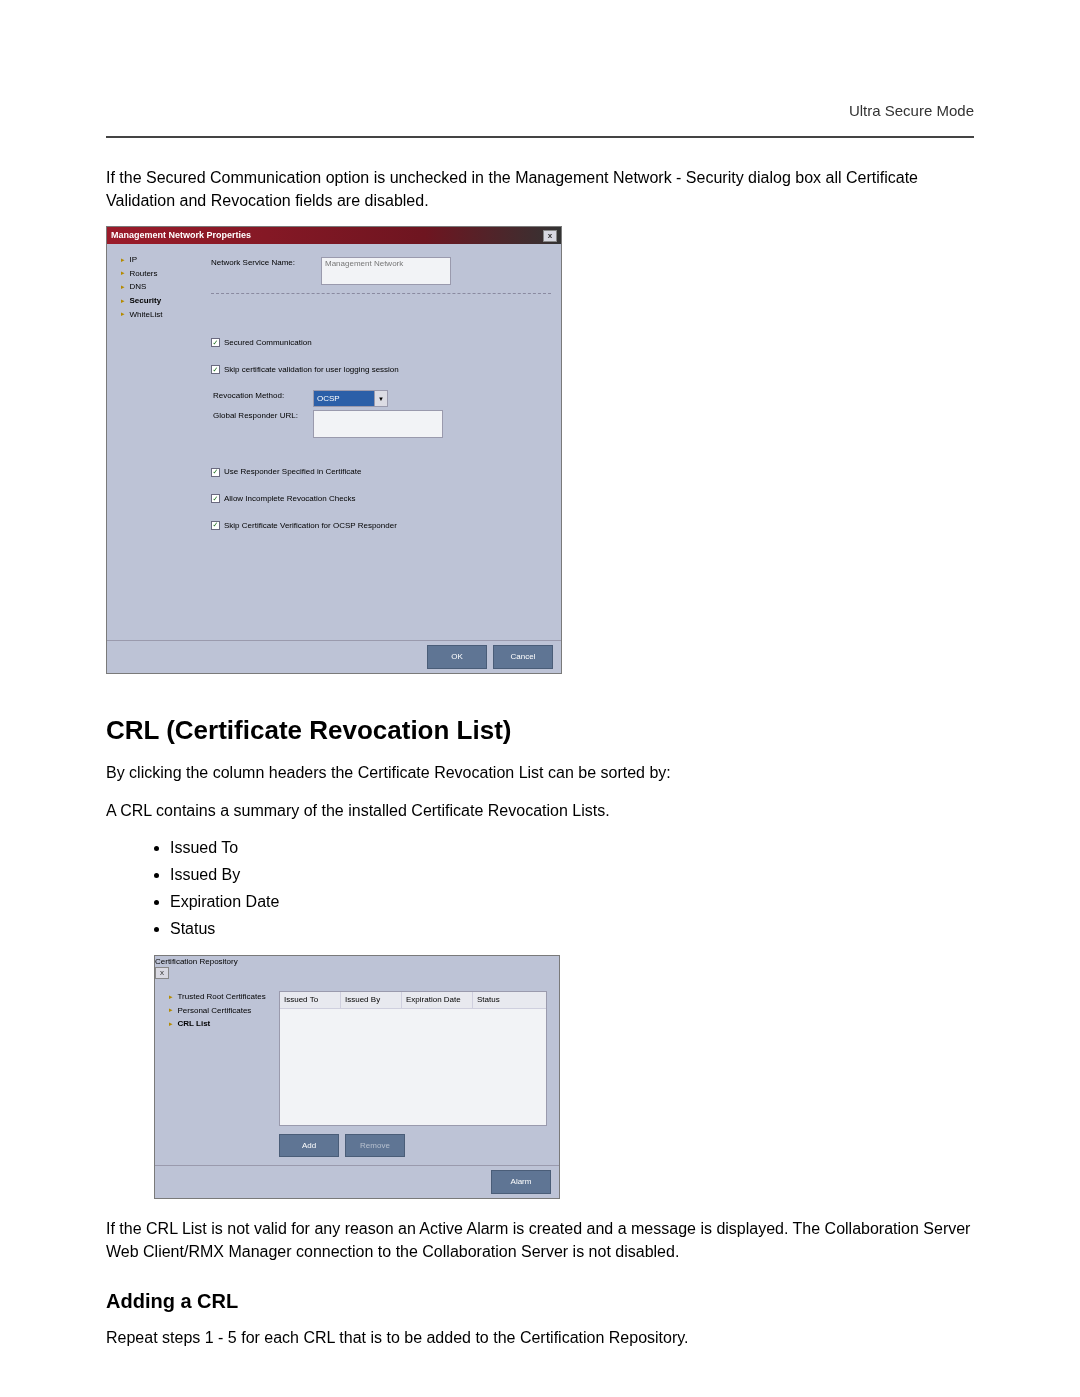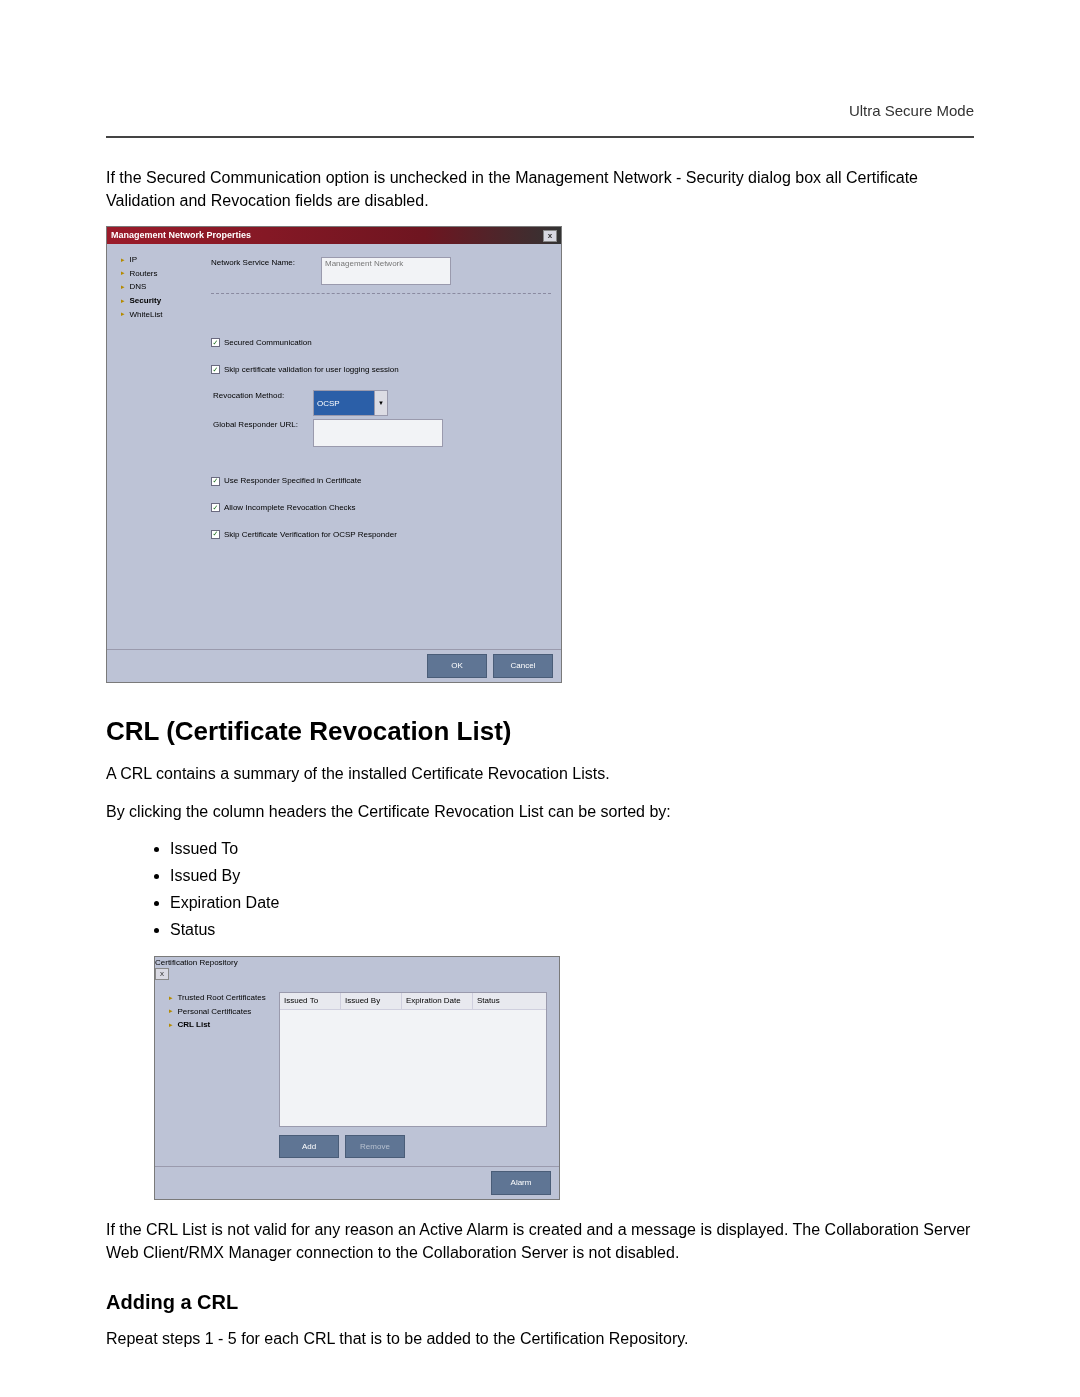--- a/index.html
+++ b/index.html
@@ -26,21 +26,21 @@
     border-top: 2px solid #444;
     margin: 14px 0 28px 0;
   }
   p.body-text {
     font-size: 16px;
     margin: 0 0 14px 0;
   }
   h1.section-h1 {
     font-size: 26px;
     font-weight: bold;
-    margin: 30px 0 12px 0;
+    margin: 38px 0 12px 0;
   }
   h2.section-h2 {
     font-size: 20px;
     font-weight: bold;
     margin: 24px 0 10px 0;
   }
   ul.bullets {
     margin: 4px 0 14px 0;
     padding-left: 64px;
   }
@@ -120,21 +120,21 @@
     box-sizing: border-box;
     padding: 0 3px;
     color: #777;
     font-size: 8px;
     width: 110px;
   }
   .text-input.wide { width: 130px; }
   .select {
     display: inline-flex;
     border: 1px solid #9a9aad;
-    height: 26px;
+    height: 17px;
     box-sizing: border-box;
   }
   .select .sel-val {
     background: #2b5fa8;
     color: #fff;
     width: 54px;
     padding: 0 3px;
     font-size: 8px;
     display: flex;
     align-items: center;
@@ -312,22 +312,22 @@
         <div style="height:84px"></div>
       </div>
     </div>
     <div class="dialog-footer">
       <span class="btn">OK</span>
       <span class="btn">Cancel</span>
     </div>
   </div>
 
   <h1 class="section-h1">CRL (Certificate Revocation List)</h1>
+  <p class="body-text">By clicking the column headers the Certificate Revocation List can be sorted by:</p>
   <p class="body-text">A CRL contains a summary of the installed Certificate Revocation Lists.</p>
-  <p class="body-text">By clicking the column headers the Certificate Revocation List can be sorted by:</p>
   <ul class="bullets">
     <li>Issued To</li>
     <li>Issued By</li>
     <li>Expiration Date</li>
     <li>Status</li>
   </ul>
 
   <div class="dialog2">
     <div class="titlebar">
       <span>Certification Repository</span>

